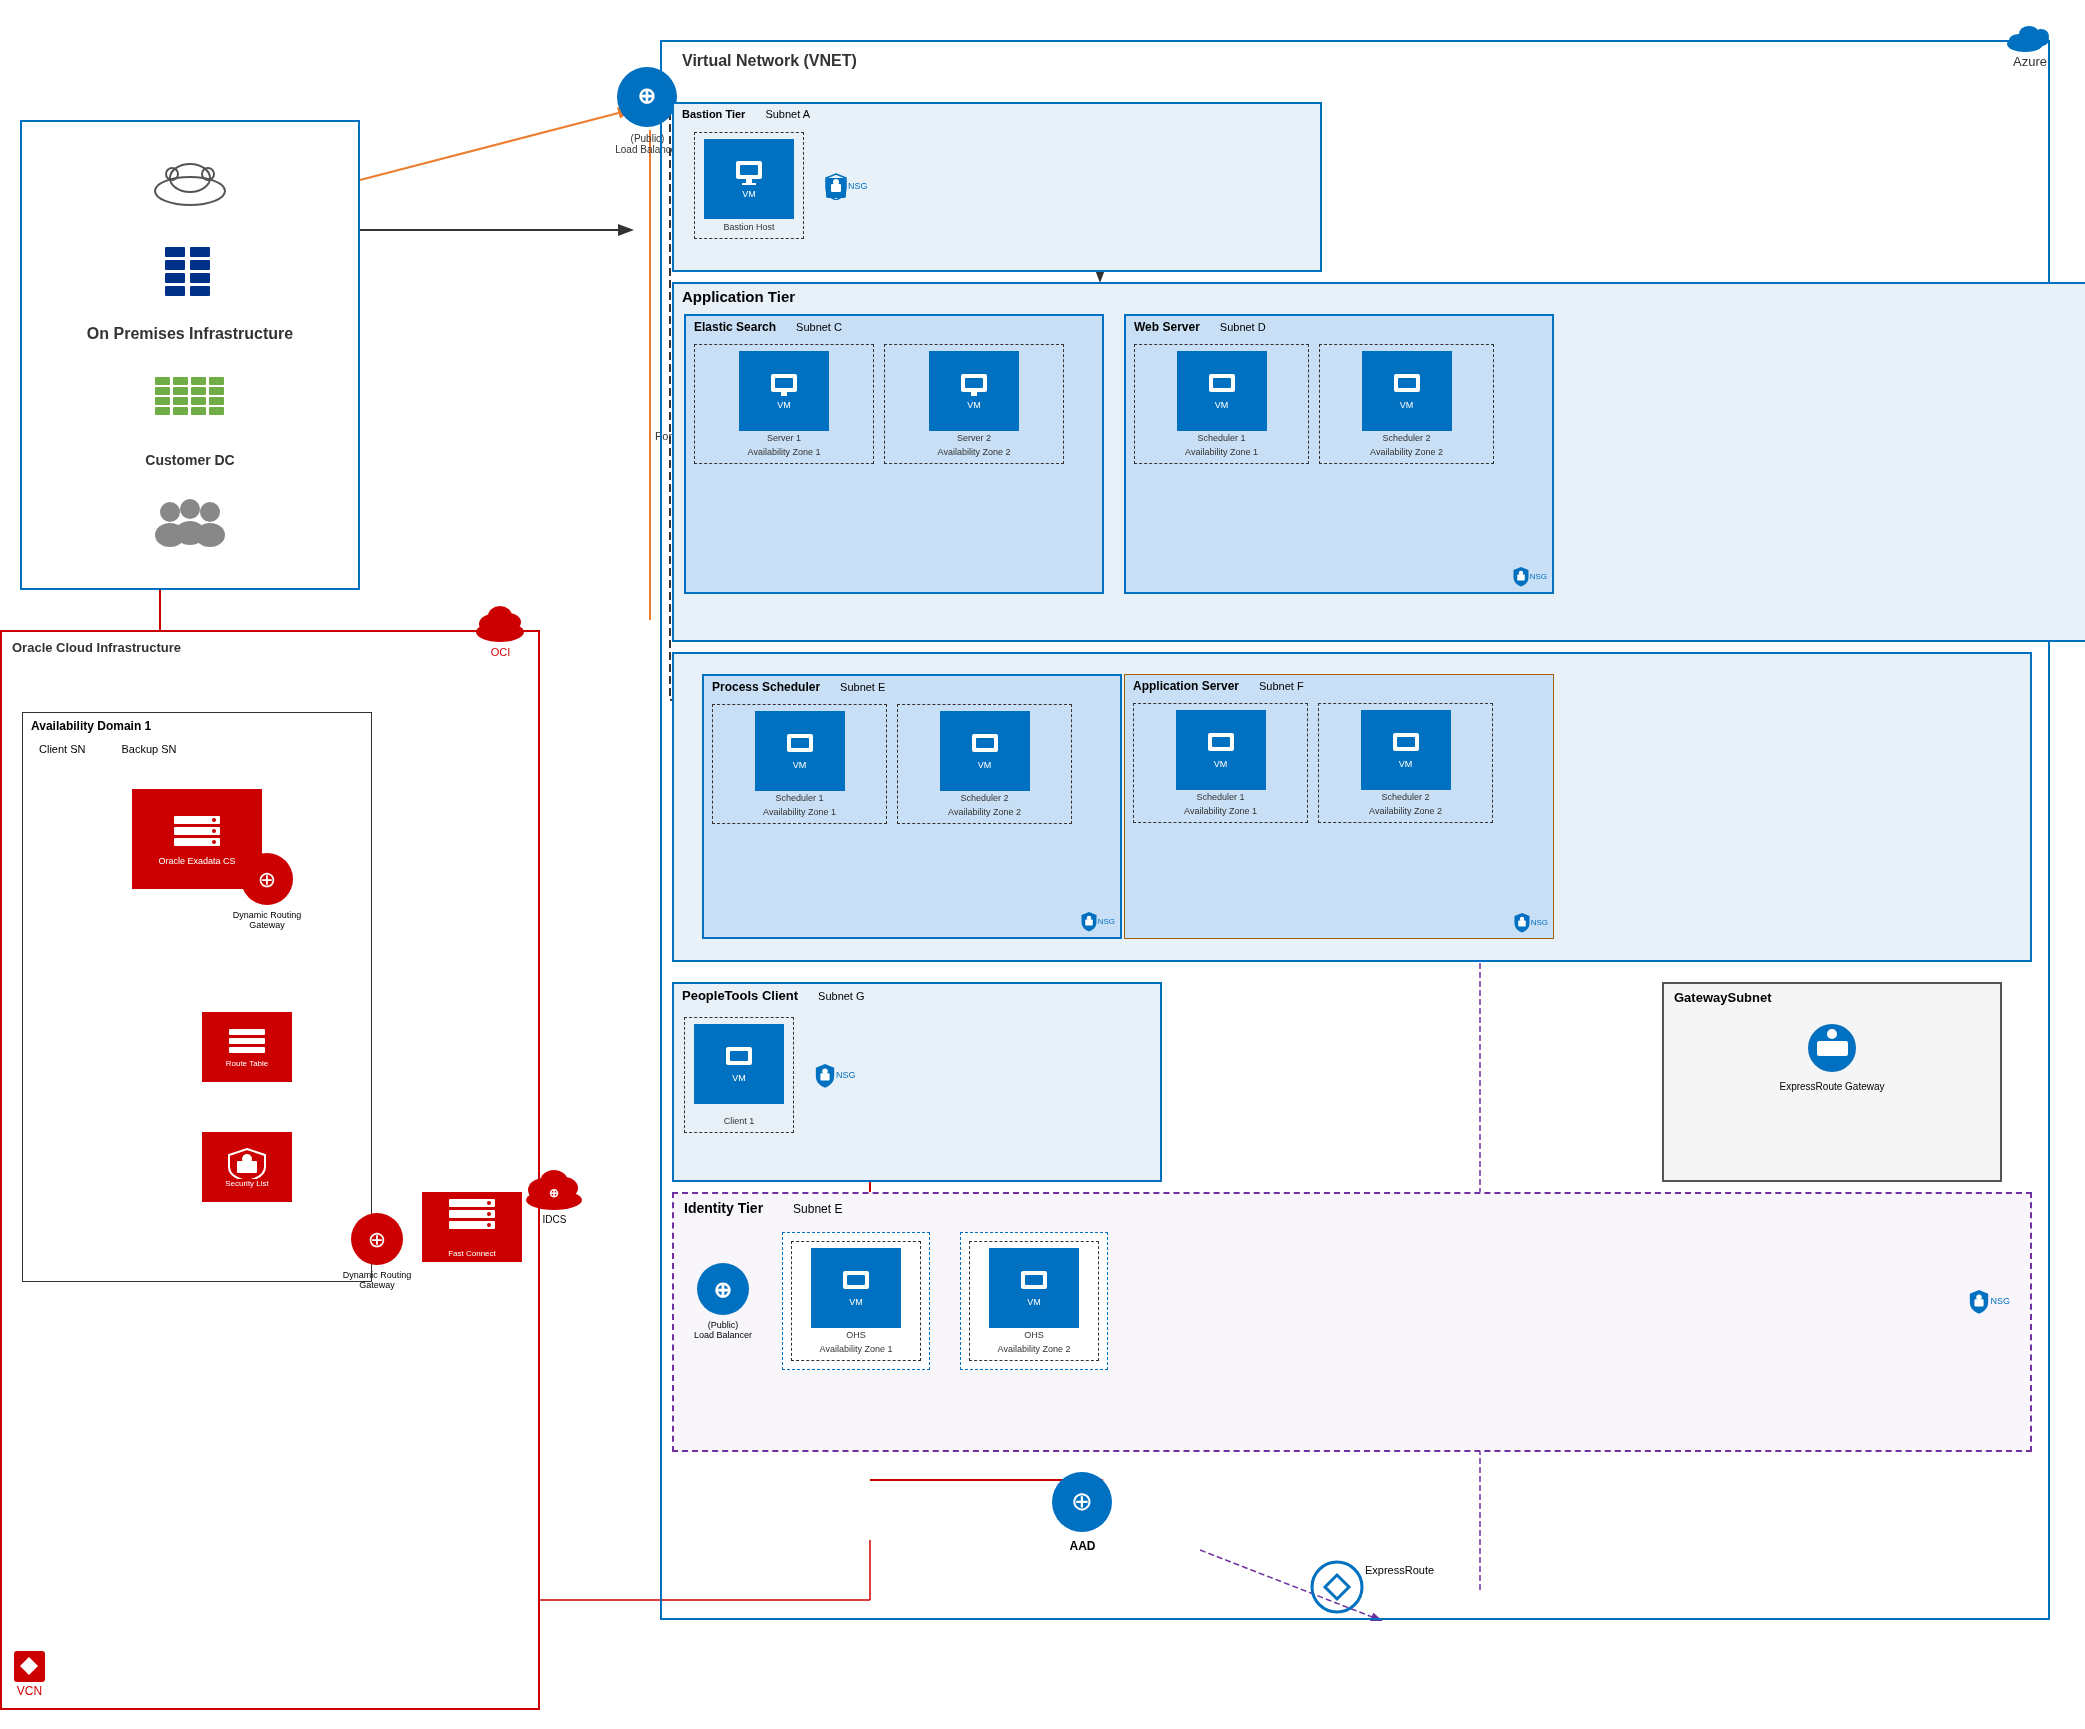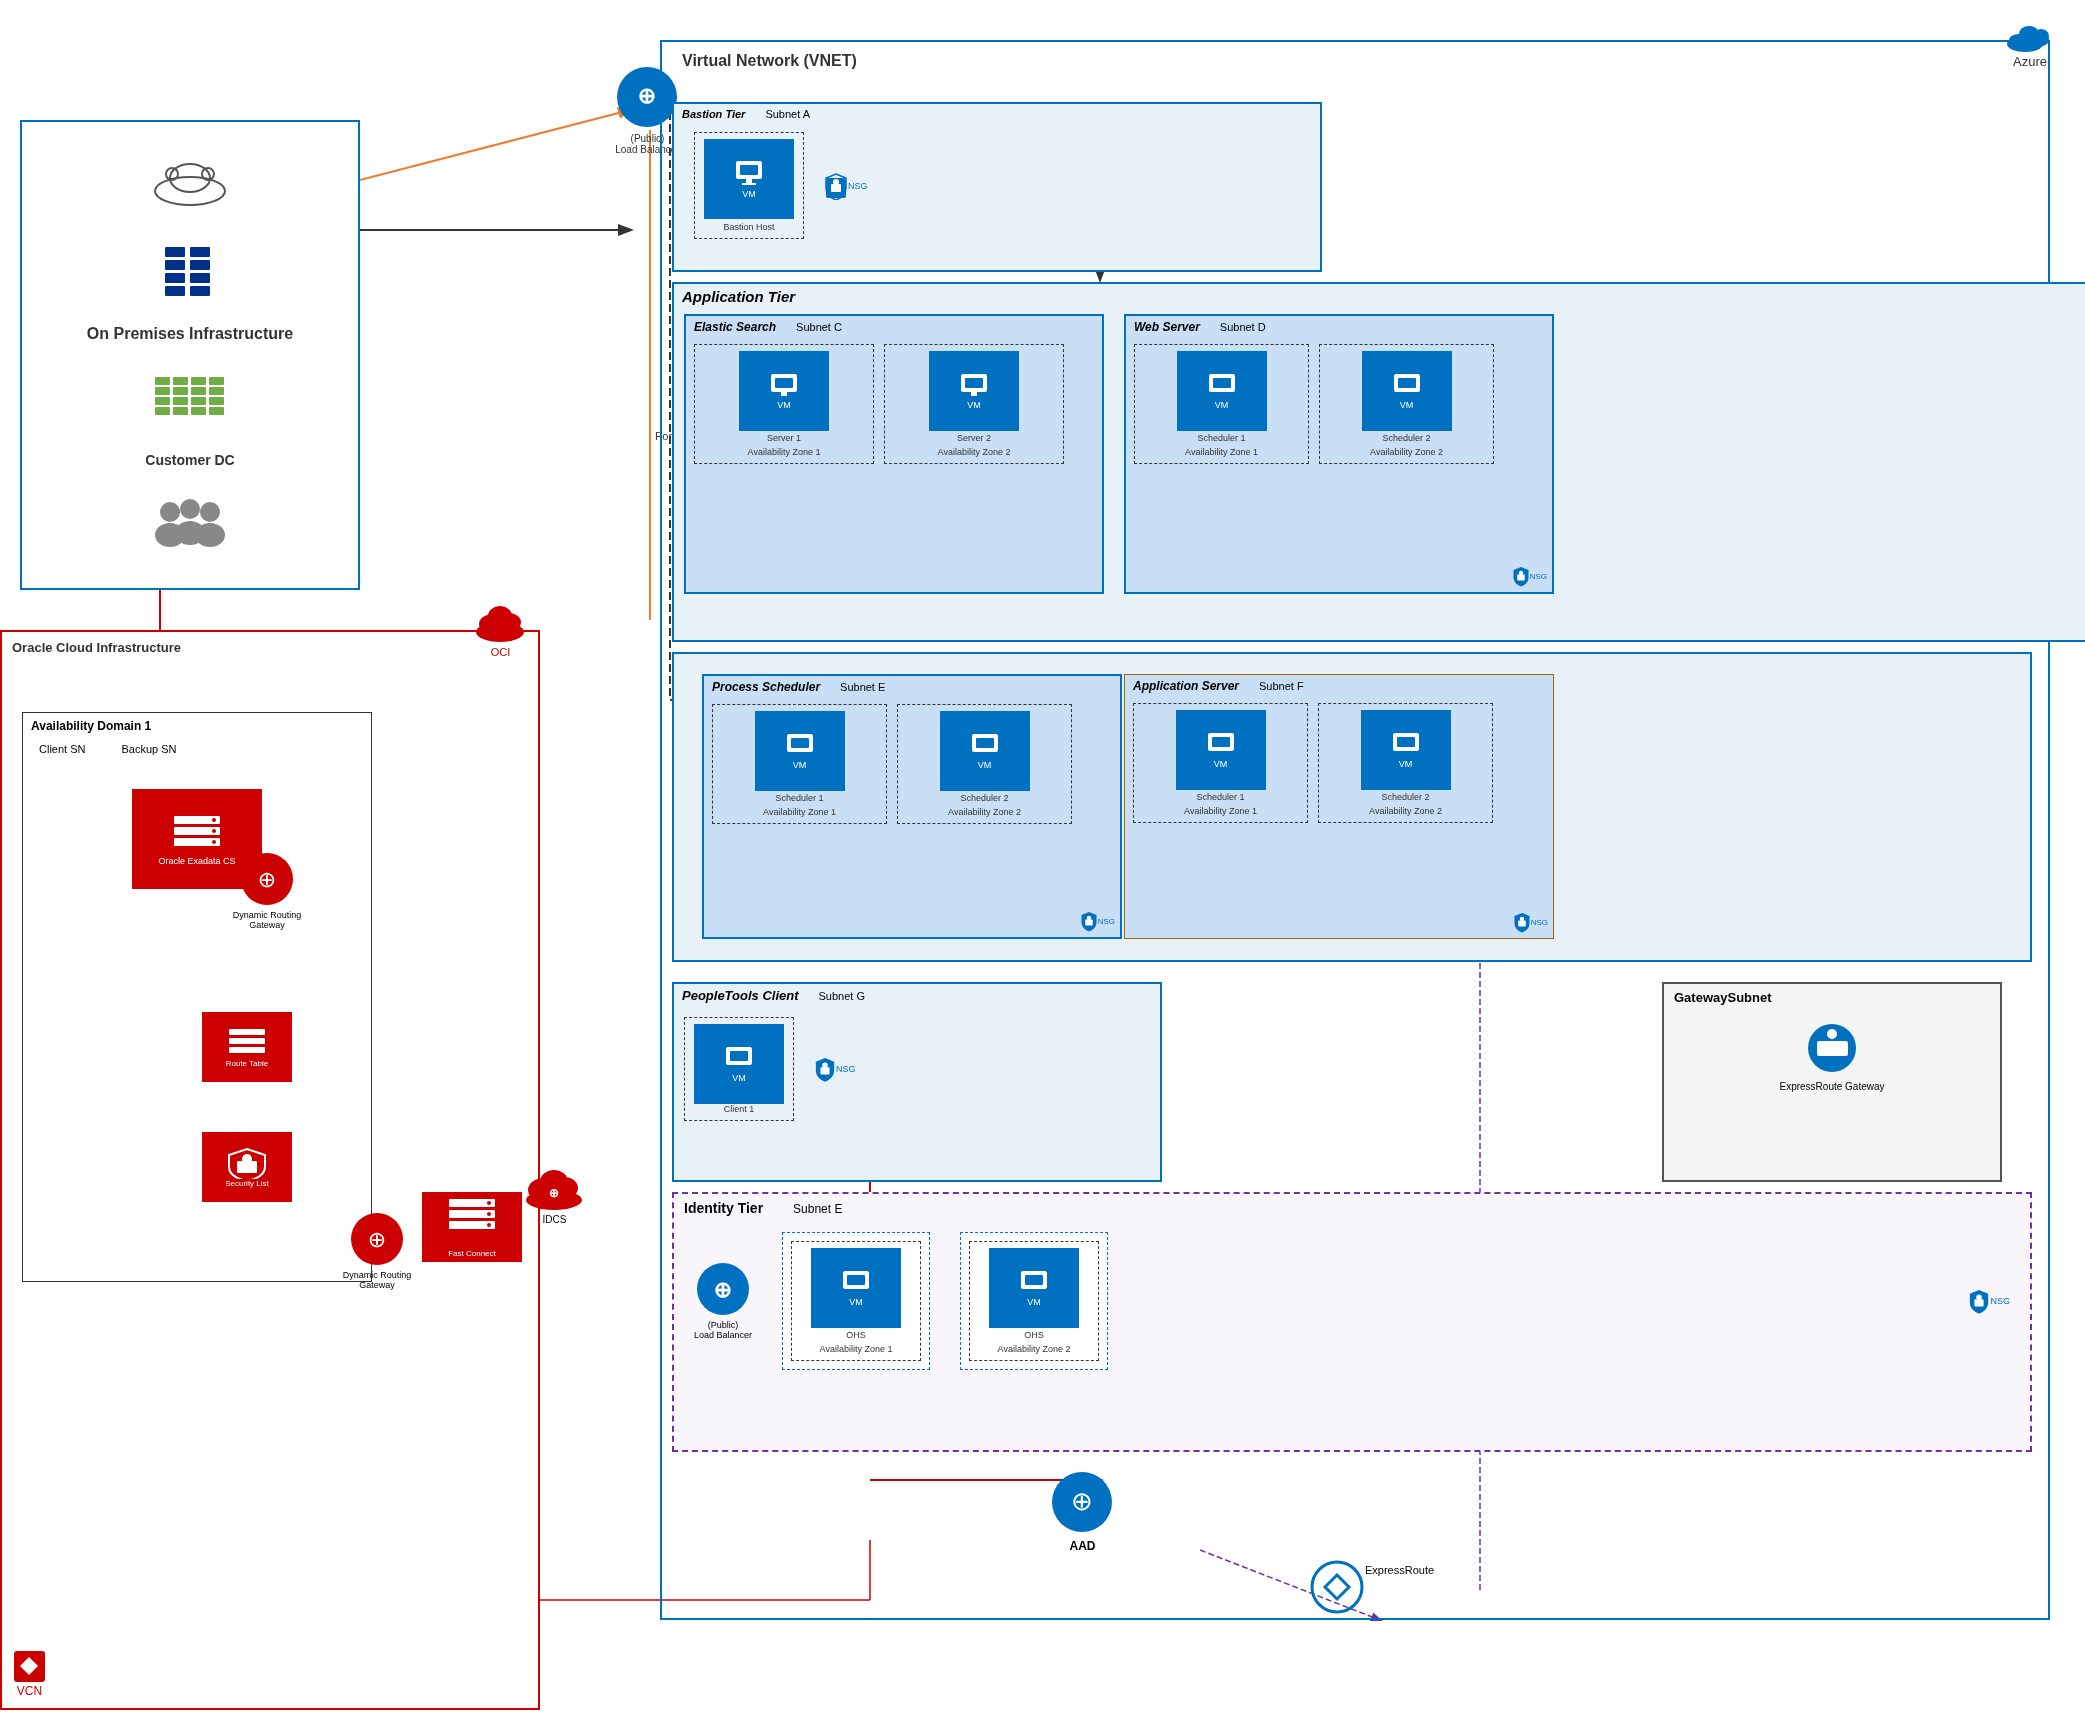--- a/index.html
+++ b/index.html
@@ -185,21 +185,21 @@
     .avail-domain-box {
       position: absolute;
       top: 80px;
       left: 20px;
       width: 350px;
       height: 570px;
       border: 1px solid #333;
       background: #fff;
     }
 
-    .bold { font-weight: bold; font-style: italic; }
+    .bold { font-weight: bold; }
   </style>
 </head>
 <body>
 
 <div class="diagram-container">
 
   <svg class="svg-overlay">
 
     <line x1="360" y1="180" x2="630" y2="110" stroke="#ed7d31" stroke-width="2" marker-end="url(#arrowOrange)"></line>
 
@@ -549,21 +549,21 @@
       </div>
       <div style="display:flex;align-items:center;gap:20px;padding:10px;">
         <div class="avail-zone" style="width:110px;">
           <div class="vm-box">
             <svg width="30" height="28" viewBox="0 0 30 28">
                 <rect x="2" y="2" width="26" height="18" rx="2" fill="white"></rect>
                 <rect x="6" y="6" width="18" height="10" rx="1" fill="#0070c0"></rect>
               </svg>
             <div style="font-size:9px;">VM</div>
           </div>
-          <div style="font-size:9px;margin-top:0;text-align:center;">Client 1</div>
+          <div style="font-size:9px;margin-top:12px;text-align:center;">Client 1</div>
         </div>
         <div class="nsg-badge">
           <svg width="22" height="26" viewBox="0 0 24 28">
               <path d="M12 2 L22 6 L22 16 Q22 24 12 28 Q2 24 2 16 L2 6 Z" fill="#0070c0"></path>
               <rect x="7" y="12" width="10" height="8" rx="1" fill="white"></rect>
               <circle cx="12" cy="10" r="3" fill="white"></circle>
             </svg>
           <span style="font-size:9px;">NSG</span>
         </div>
       </div>

